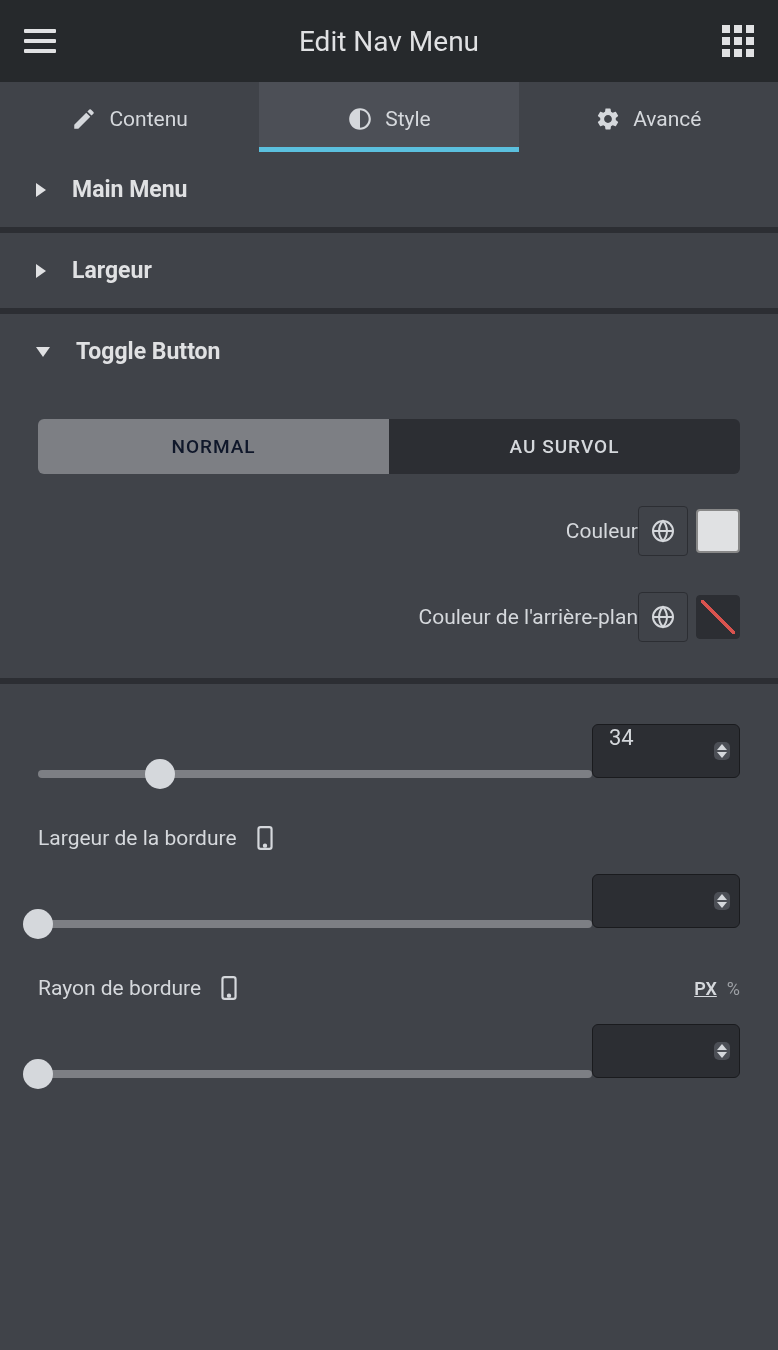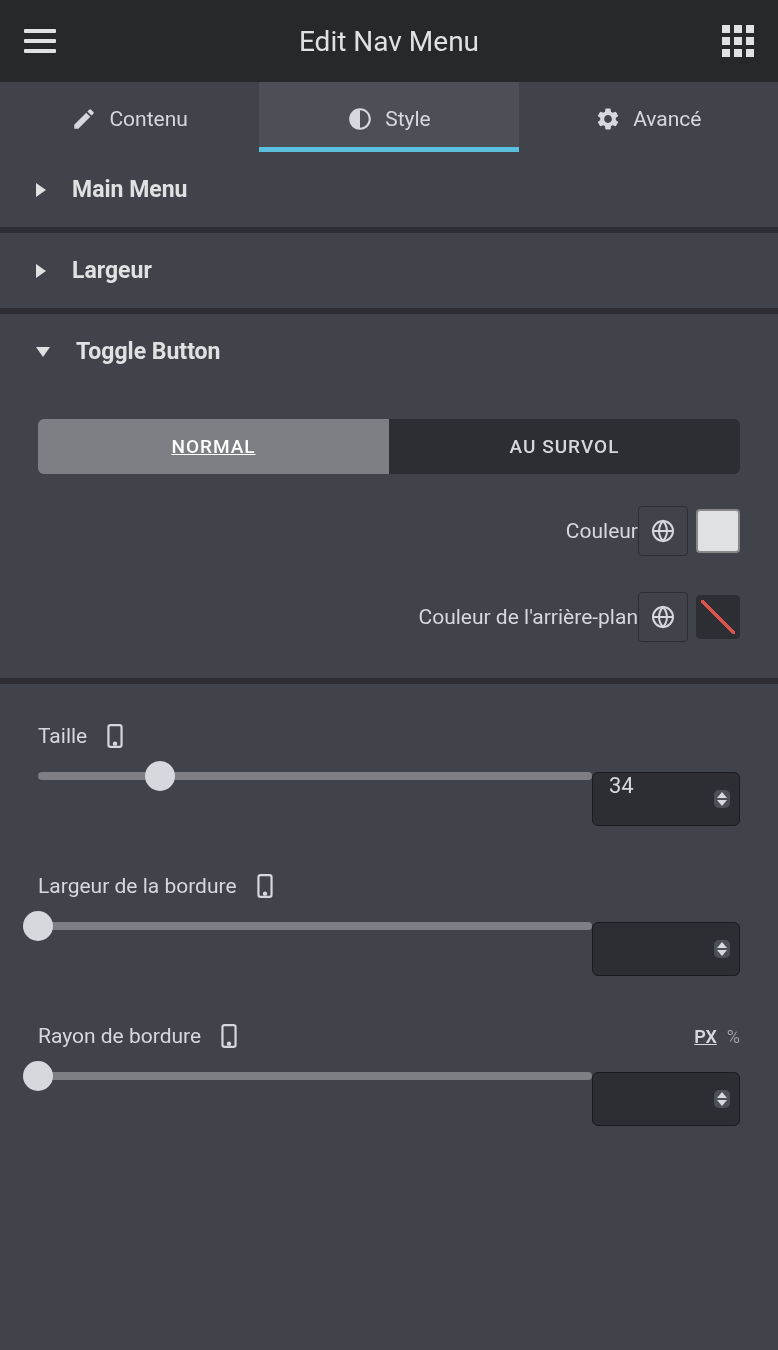--- a/index.html
+++ b/index.html
@@ -24,41 +24,41 @@
 .section-header.expanded { border-bottom: none; }
 .section-title { font-size: 23px; font-weight: 700; color: #e0e1e3; }
 .caret { width: 0; height: 0; }
 .caret.right { border-top: 7px solid transparent; border-bottom: 7px solid transparent; border-left: 10px solid #e0e1e3; }
 .caret.down { border-left: 7px solid transparent; border-right: 7px solid transparent; border-top: 10px solid #e0e1e3; }
 
 .section-body { background: #404349; padding: 30px 38px 40px; }
 
 .state-toggle { display: flex; border-radius: 6px; overflow: hidden; margin-bottom: 32px; }
 .state-btn { flex: 1; padding: 16px 0; text-align: center; font-size: 19px; letter-spacing: 1px; cursor: pointer; background: #2c2e33; color: #d5d8dc; font-weight: 500; }
-.state-btn.active { background: #7d7f84; color: #ffffff; text-decoration: underline; }
+.state-btn.active { background: #7d7f84; color: #0f172a; }
 
 .row { display: flex; align-items: center; justify-content: flex-end; margin-bottom: 36px; }
 .row-label { font-size: 21px; color: #d5d8dc; }
 .row-controls { display: flex; gap: 8px; align-items: center; }
 .globe-btn { width: 50px; height: 50px; display: flex; align-items: center; justify-content: center; border: 1px solid #2c2e33; border-radius: 4px; cursor: pointer; }
 .swatch { width: 44px; height: 44px; border: 1px solid #2c2e33; border-radius: 4px; cursor: pointer; }
 .swatch.white { background: #e0e1e3; border: 2px solid #888; }
 .swatch.none { background: #2c2e33; position: relative; }
 .swatch.none::after { content: ''; position: absolute; top: 4px; left: 4px; right: 4px; bottom: 4px; background: linear-gradient(to top right, transparent 46%, #d9534f 46%, #d9534f 54%, transparent 54%); }
 
 .divider { height: 6px; background: #2c2e33; margin: 0 -38px 40px; }
 
 .slider-row { margin-bottom: 48px; }
 .slider-label-row { display: flex; align-items: center; gap: 20px; margin-bottom: 24px; }
 .slider-label { font-size: 21px; color: #d5d8dc; }
 .device-icon { width: 16px; height: 24px; }
 .units { margin-left: auto; display: flex; gap: 10px; font-size: 18px; }
 .unit { color: #9da0a5; cursor: pointer; }
 .unit.active { color: #d5d8dc; text-decoration: underline; font-weight: 600; }
-.slider-controls { display: flex; align-items: flex-start; }
+.slider-controls { display: flex; align-items: flex-end; }
 .slider-track { flex: 1; height: 8px; background: #7d7f84; border-radius: 4px; position: relative; }
 .slider-thumb { position: absolute; top: 50%; width: 30px; height: 30px; background: #d5d8dc; border-radius: 50%; transform: translate(-50%, -50%); cursor: pointer; }
 .slider-input { width: 148px; height: 54px; background: #2c2e33; border: 1px solid #1a1b1e; border-radius: 6px; padding: 0 38px 0 16px; font-size: 22px; color: #d5d8dc; position: relative; }
 .slider-input-wrap { position: relative; }
 .stepper { position: absolute; right: 10px; top: 50%; transform: translateY(-50%); display: flex; flex-direction: column; gap: 0; background: #4c4f56; border-radius: 5px; padding: 2px 3px; }
 .stepper span { width: 0; height: 0; border-left: 5px solid transparent; border-right: 5px solid transparent; cursor: pointer; }
 .stepper .up { border-bottom: 6px solid #d5d8dc; margin-bottom: 2px; }
 .stepper .down { border-top: 6px solid #d5d8dc; }
 </style>
 </head>
@@ -151,27 +151,20 @@
             <path d="M12 2a15.3 15.3 0 0 1 4 10 15.3 15.3 0 0 1-4 10 15.3 15.3 0 0 1-4-10 15.3 15.3 0 0 1 4-10z"></path>
           </svg>
       </div>
       <div class="swatch none"></div>
     </div>
   </div>
 
   <div class="divider"></div>
 
   <div class="slider-row">
-    <div class="slider-label-row">
-      <span class="slider-label">Taille</span>
-      <svg class="device-icon" viewBox="0 0 14 22" fill="none" stroke="#d5d8dc" stroke-width="2">
-          <rect x="1" y="1" width="12" height="20" rx="2"></rect>
-          <circle cx="7" cy="18" r="1" fill="#d5d8dc"></circle>
-        </svg>
-    </div>
     <div class="slider-controls">
       <div class="slider-track">
         <div class="slider-thumb" style="left:22%"></div>
       </div>
       <div class="slider-input-wrap">
         <div class="slider-input">34</div>
         <div class="stepper">
             <span class="up"></span>
             <span class="down"></span>
           </div>

